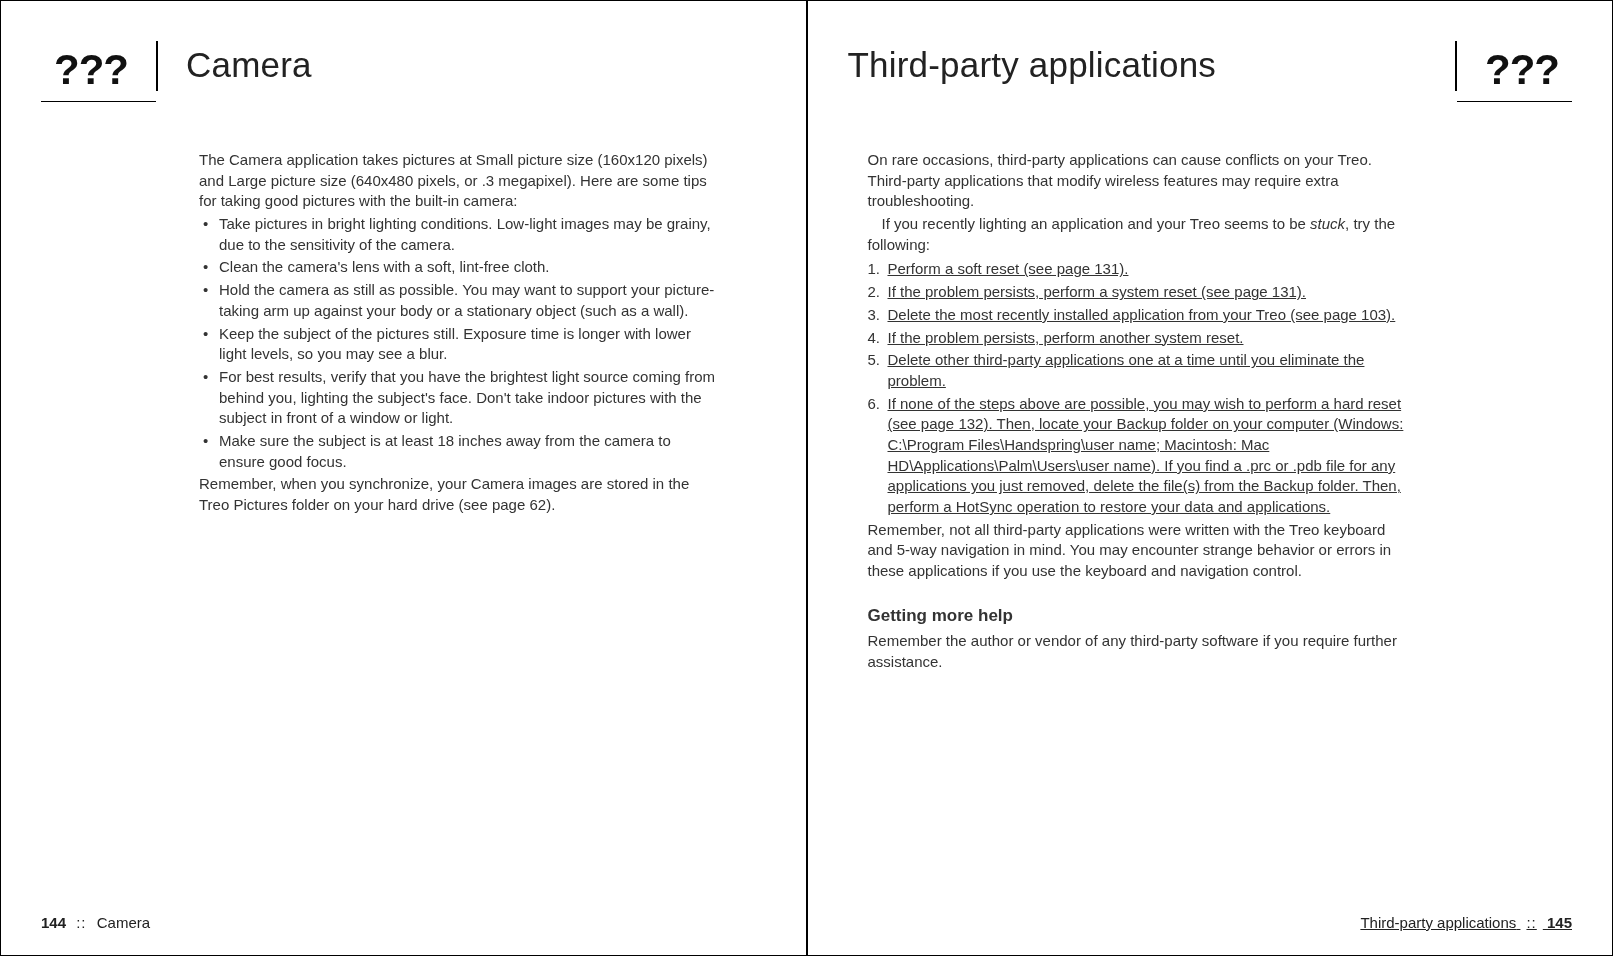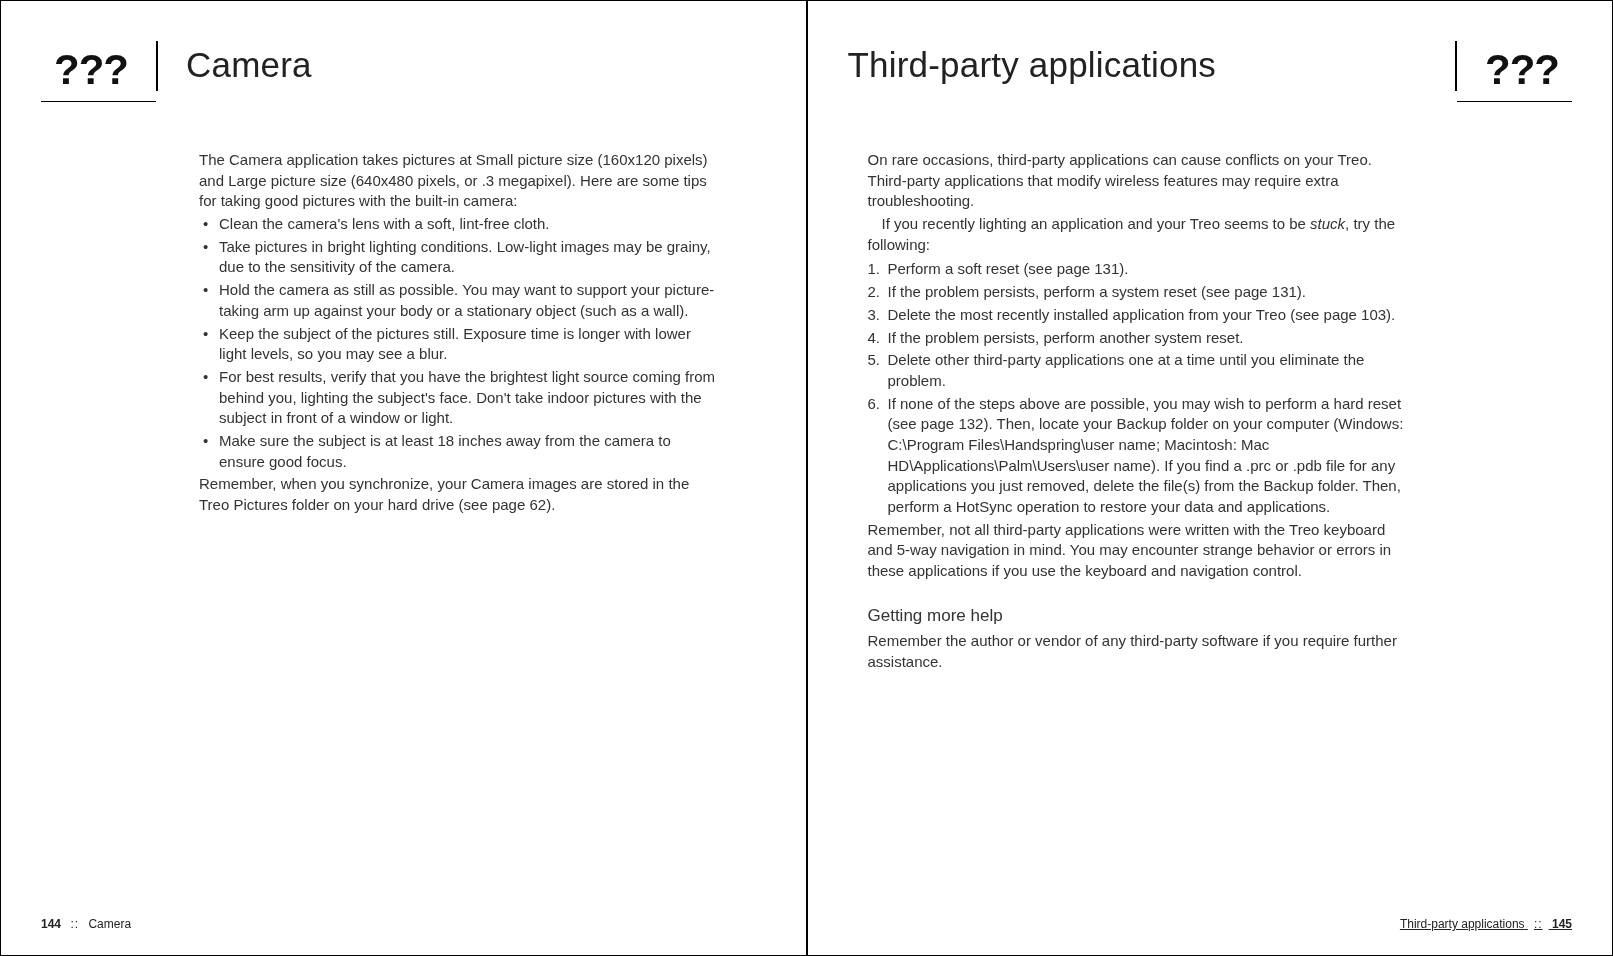--- a/index.html
+++ b/index.html
@@ -75,41 +75,41 @@
     position: relative;
     padding-left: 20px;
     margin-bottom: 2px;
   }
   ul.bullets li::before {
     content: "•";
     position: absolute;
     left: 4px;
     top: 0;
   }
-  ol.nums { counter-reset: step; }
+  ol.nums { counter-reset: step; text-decoration: underline; }
   ol.nums li::before {
     counter-increment: step;
     content: counter(step) ".";
     position: absolute;
     left: 0;
     top: 0;
   }
   .indent-cont { text-indent: 14px; }
   em.italic { font-style: italic; margin-top: 33px; }
   .subhead {
     font-size: 17px;
-    font-weight: 400;
+    font-weight: 700;
     color: #333;
     margin-top: 22px;
     margin-bottom: 4px;
   }
   .footer {
     position: absolute;
     bottom: 24px;
-    font-size: 12px;
+    font-size: 15px;
     color: #222;
     text-align: center;
   }
   .page.left .footer { left: 40px; }
   .page.right .footer { right: 40px; text-decoration: underline; }
   .footer .pn { font-weight: 700; }
   .footer .sep { margin: 0 6px; letter-spacing: 1px; }
 </style>
 </head>
 <body>
@@ -120,22 +120,22 @@
     <div class="header-row">
       <div class="qmarks">???</div>
       <div class="title-divider"></div>
       <div class="page-title">Camera</div>
     </div>
     <hr class="hr-under">
 
     <div class="body">
       <p class="intro">The Camera application takes pictures at Small picture size (160x120 pixels) and Large picture size (640x480 pixels, or .3 megapixel). Here are some tips for taking good pictures with the built-in camera:</p>
       <ul class="bullets">
+        <li>Take pictures in bright lighting conditions. Low-light images may be grainy, due to the sensitivity of the camera.</li>
         <li>Clean the camera's lens with a soft, lint-free cloth.</li>
-        <li>Take pictures in bright lighting conditions. Low-light images may be grainy, due to the sensitivity of the camera.</li>
         <li>Hold the camera as still as possible. You may want to support your picture-taking arm up against your body or a stationary object (such as a wall).</li>
         <li>Keep the subject of the pictures still. Exposure time is longer with lower light levels, so you may see a blur.</li>
         <li>For best results, verify that you have the brightest light source coming from behind you, lighting the subject's face. Don't take indoor pictures with the subject in front of a window or light.</li>
         <li>Make sure the subject is at least 18 inches away from the camera to ensure good focus.</li>
       </ul>
       <p class="gap">Remember, when you synchronize, your Camera images are stored in the Treo Pictures folder on your hard drive (see page 62).</p>
     </div>
 
     <div class="footer">
       <span class="pn">144</span>

